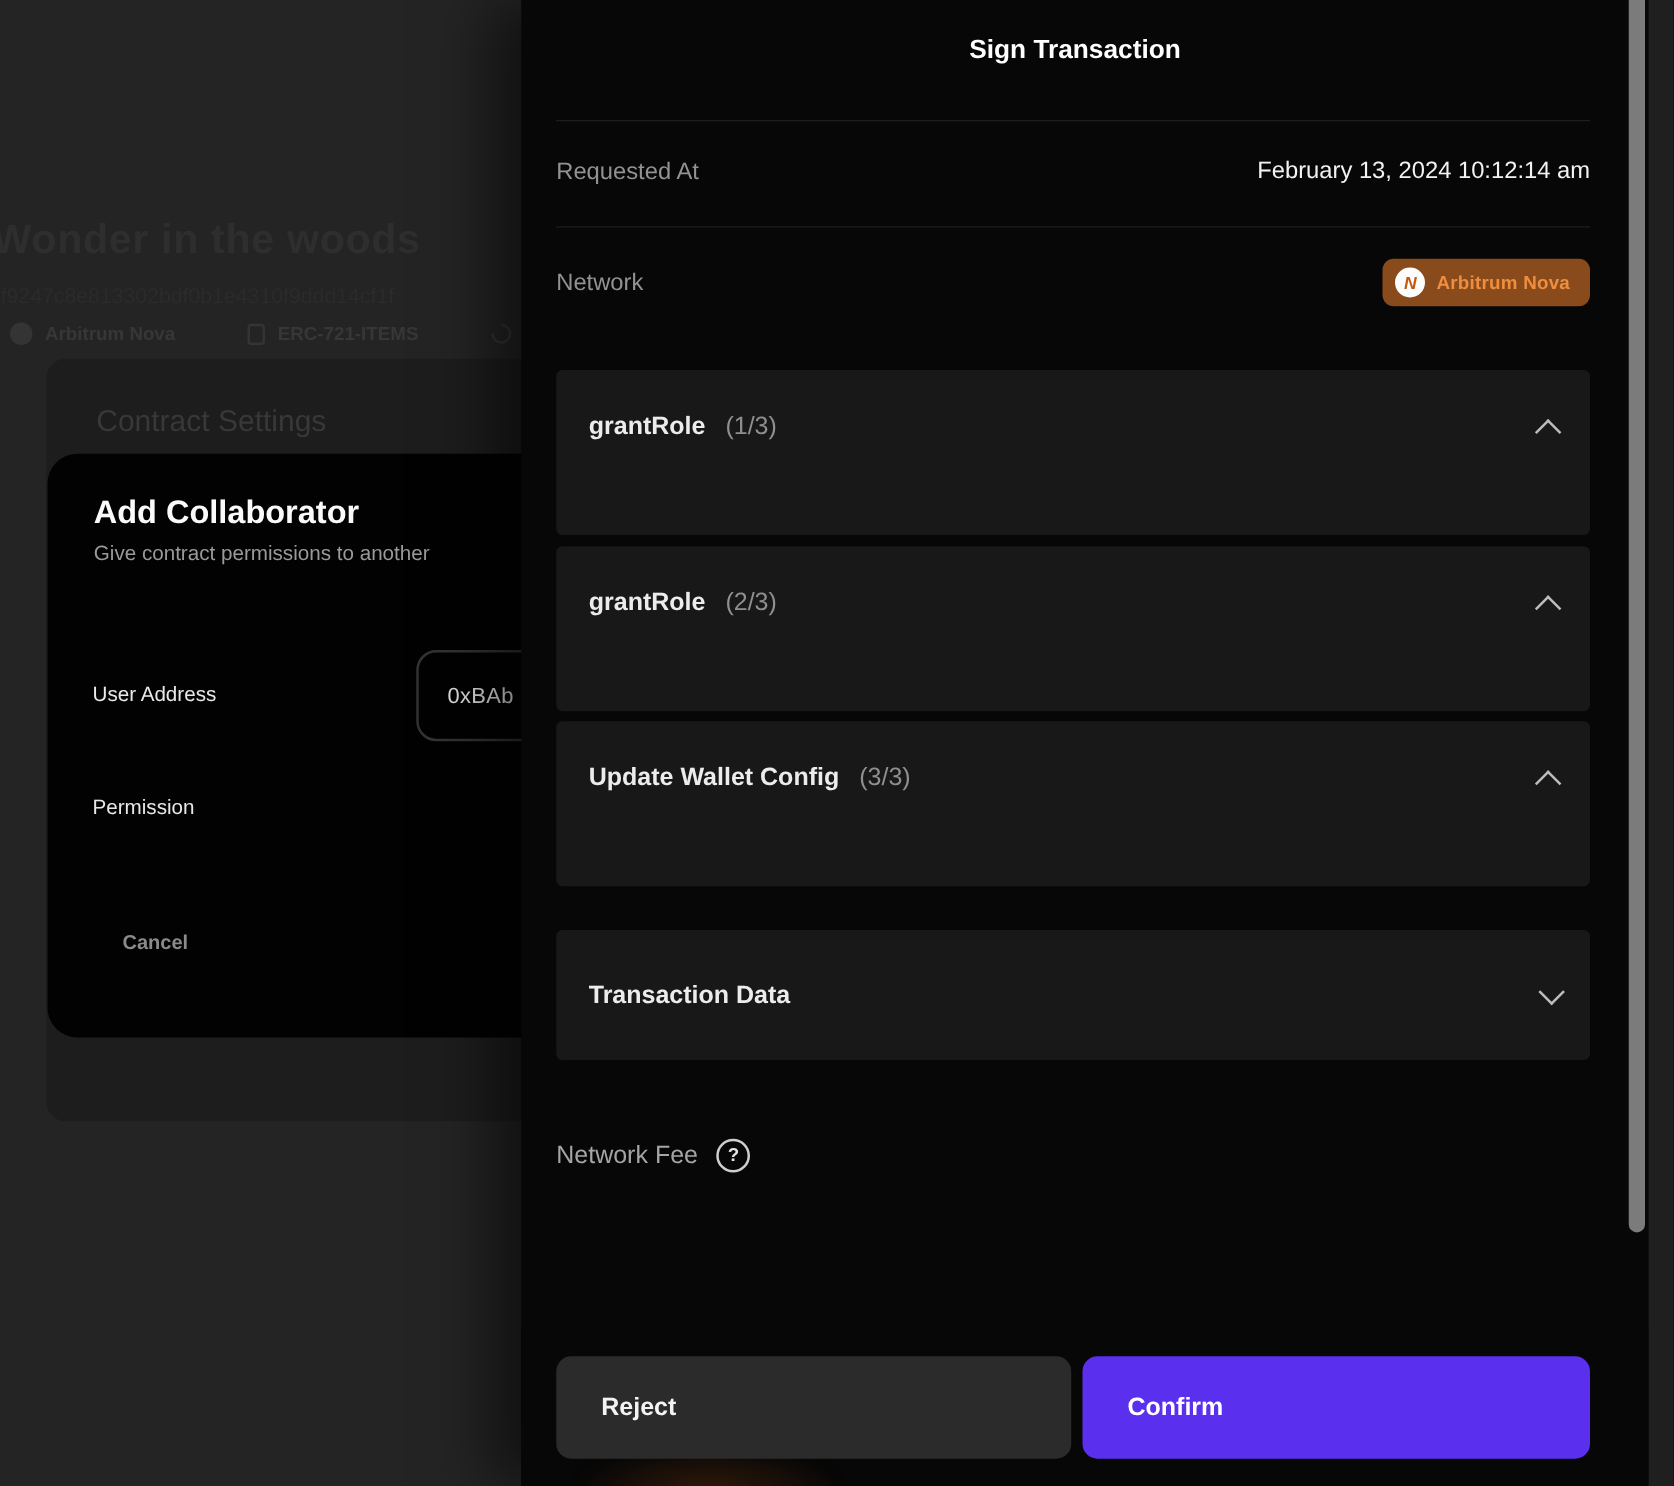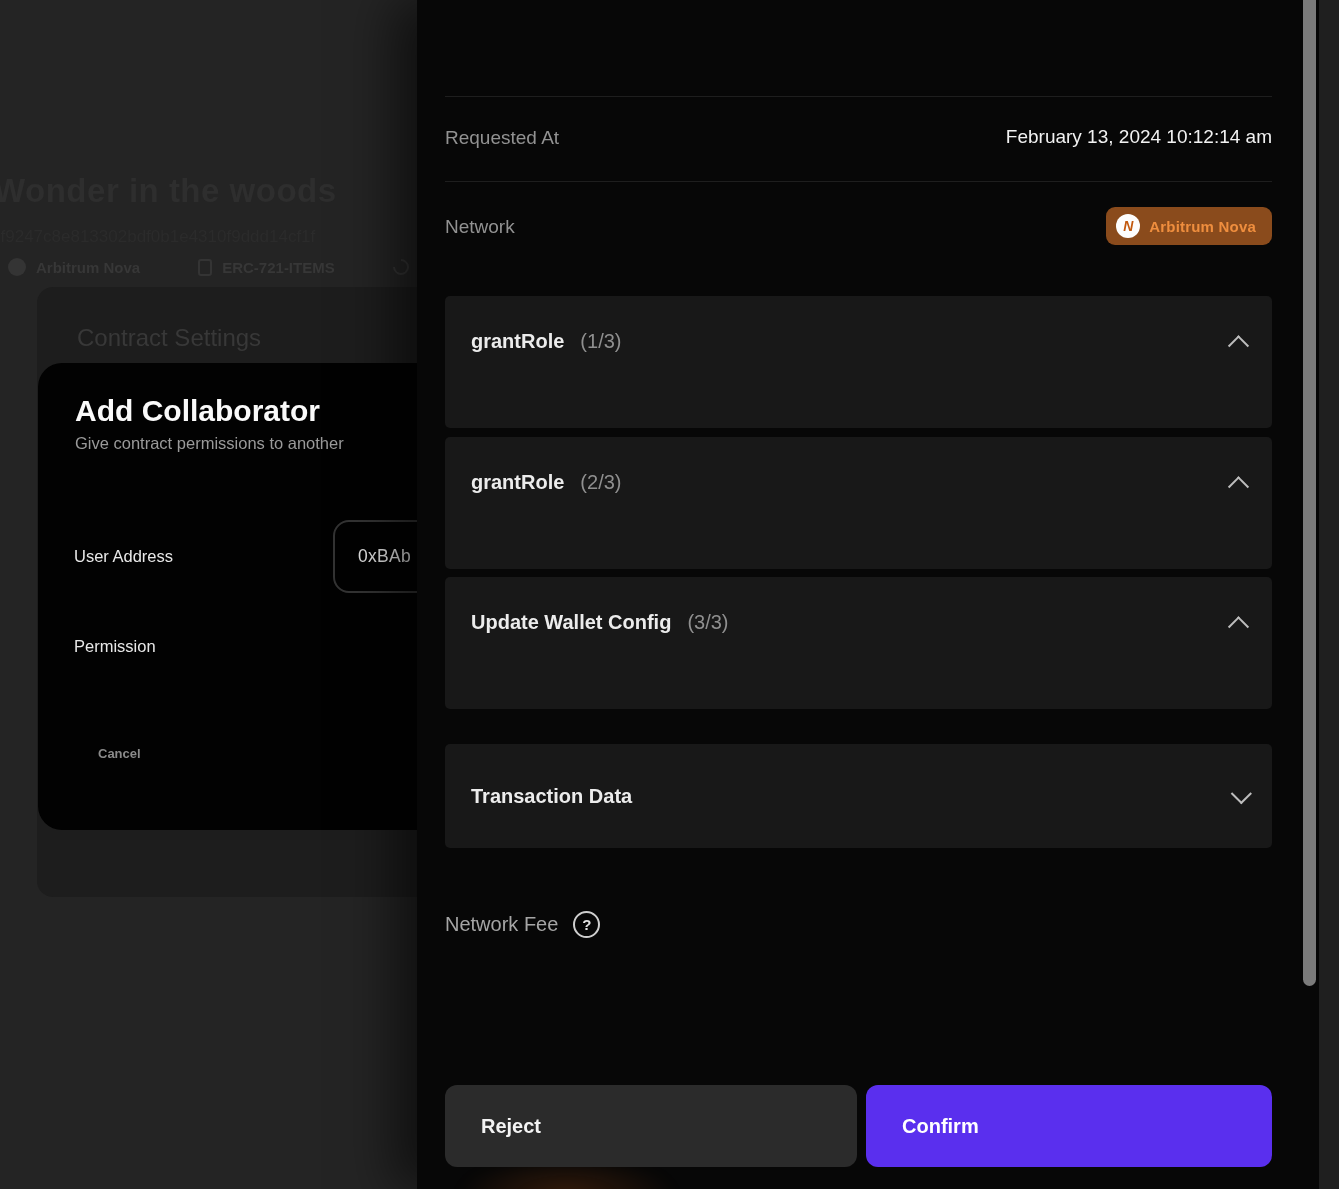--- a/index.html
+++ b/index.html
@@ -13,26 +13,26 @@
   .bg-badges{position:absolute;left:8px;top:258px;display:flex;align-items:center;gap:16px;white-space:nowrap;}
   .bg-badge{display:flex;align-items:center;gap:10px;margin-right:42px;color:#373737;font-size:15px;font-weight:bold;}
   .bg-ico-circle{width:18px;height:18px;border-radius:50%;background:#343434;}
   .bg-ico-doc{width:14px;height:17px;border:2px solid #343434;border-radius:3px;}
   .bg-ico-link{width:16px;height:16px;border:2px solid #343434;border-radius:50%;border-left-color:transparent;transform:rotate(45deg);}
 
   .cs-card{position:absolute;left:37px;top:287px;width:430px;height:610px;background:#1d1d1d;border-radius:16px;}
   .cs-title{position:absolute;left:40px;top:37px;font-size:24px;font-weight:normal;color:#383838;}
 
   .modal{position:absolute;left:38px;top:363px;width:430px;height:467px;background:#020202;border-radius:24px;}
-  .modal-title{position:absolute;left:37px;top:31px;font-size:30px;font-weight:bold;color:#fafafa;white-space:nowrap;}
+  .modal-title{position:absolute;left:37px;top:31px;font-size:26px;font-weight:bold;color:#fafafa;white-space:nowrap;}
   .modal-sub{position:absolute;left:37px;top:71px;font-size:16.5px;color:#9a9a9a;white-space:nowrap;}
   .fld-label{position:absolute;left:36px;font-size:16.5px;color:#e8e8e8;white-space:nowrap;}
   .addr-input{position:absolute;left:295px;top:157px;width:220px;height:73px;border:2px solid #333;border-radius:16px;background:transparent;display:flex;align-items:center;padding-left:23px;}
   .addr-input span{font-size:17.5px;color:#e0e0e0;letter-spacing:.3px;}
-  .cancel-btn{position:absolute;left:60px;top:383px;font-size:13px;font-weight:bold;color:#8a8a8a;background:none;border:none;padding:0;cursor:default;}
+  .cancel-btn{position:absolute;left:60px;top:383px;font-size:16px;font-weight:bold;color:#8a8a8a;background:none;border:none;padding:0;cursor:default;}
 
   
   .panel{position:absolute;left:417px;top:0;width:902px;height:1189px;background:#070707;box-shadow:-24px 0 48px rgba(0,0,0,.55);}
   .panel-title{position:absolute;left:0;top:28px;width:886px;text-align:center;font-size:21px;font-weight:bold;color:#fff;}
   .divider{position:absolute;left:28px;width:827px;height:1px;background:#1e1e1e;}
   .row-label{position:absolute;left:28px;font-size:19px;color:#929292;white-space:nowrap;}
   .row-value{position:absolute;right:47px;top:126px;font-size:19px;color:#f2f2f2;white-space:nowrap;}
 
   .net-badge{position:absolute;right:47px;top:207px;height:38px;border-radius:9px;display:flex;align-items:center;gap:9px;padding:0 16px 0 10px;}
   .net-badge .coin{width:24px;height:24px;border-radius:50%;background:#fdfdfd;display:flex;align-items:center;justify-content:center;font-size:14px;font-weight:bold;font-style:italic;}
@@ -98,20 +98,21 @@
       <div class="fld-label" style="top:184px;">User Address</div>
       <div class="addr-input">
         <span>0xBAb</span>
       </div>
       <div class="fld-label" style="top:274px;">Permission</div>
       <button class="cancel-btn">Cancel</button>
     </div>
   </div>
 
   <div class="panel">
+    <div class="panel-title">Sign Transaction</div>
     <div class="divider" style="top:96px;"></div>
 
     <div class="row-label" style="top:127px;">Requested At</div>
     <div class="row-value">February 13, 2024 10:12:14 am</div>
 
     <div class="divider" style="top:181px;"></div>
 
     <div class="row-label" style="top:216px;">Network</div>
     <div class="net-badge" style="background:#8a4b1c;">
       <span class="coin" style="color:#c2590f;">N</span>

